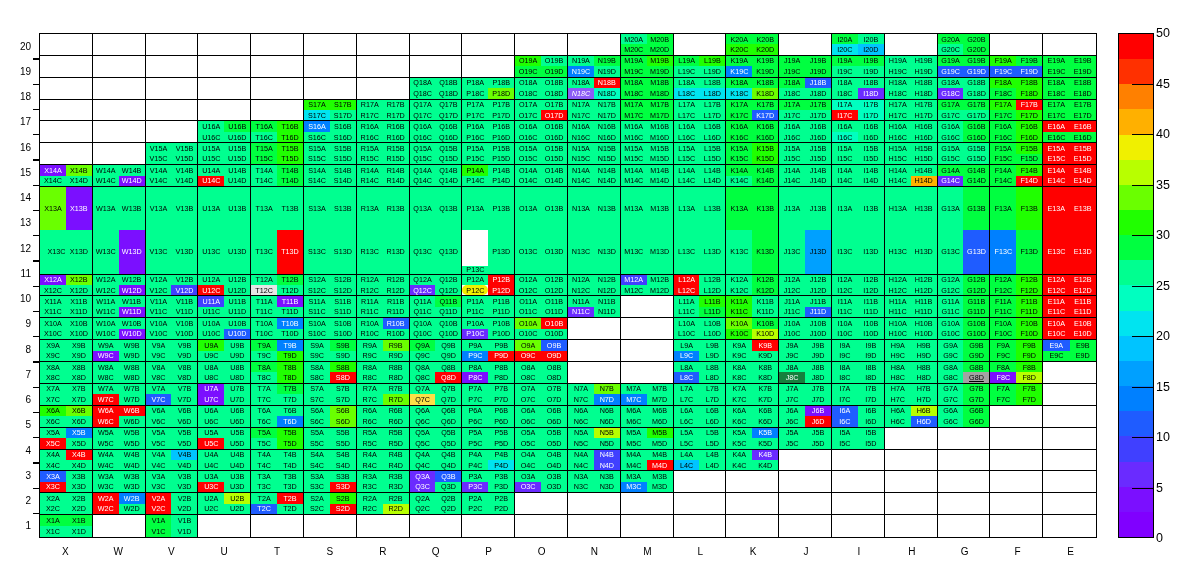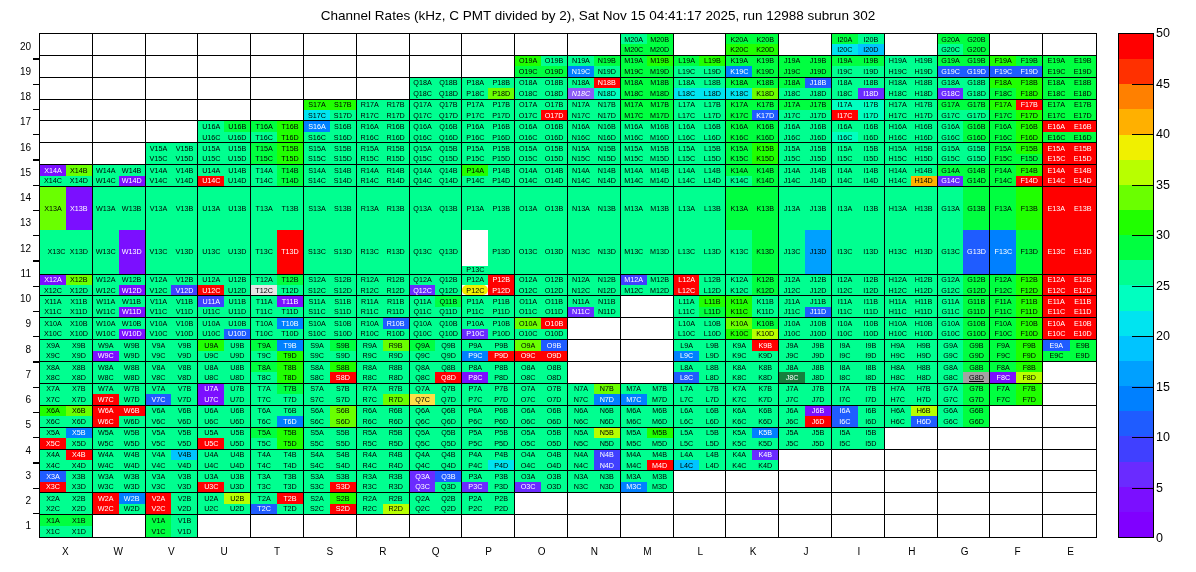--- a/index.html
+++ b/index.html
@@ -69,21 +69,20 @@
     position:absolute;left:38px;font-size:12.5px;color:#000;
     transform:translateY(-50%);
   }
   .ctickmark{position:absolute;left:14px;width:22px;height:1.4px;background:#000;}
 </style>
 </head>
 <body>
 
 <div id="root">
 
-  <div id="title">Channel Rates (kHz, C PMT divided by 2), Sat Nov 15 04:41:17 2025, run 12988 subrun 302</div>
 
   <div id="yaxis">
       <div class="ytick" style="top: 12.625px;">20</div>
       <div class="ytick" style="top: 37.875px;">19</div>
       <div class="ytickmark" style="top: 25.25px;"></div>
       <div class="ytick" style="top: 63.125px;">18</div>
       <div class="ytickmark" style="top: 50.5px;"></div>
       <div class="ytick" style="top: 88.375px;">17</div>
       <div class="ytickmark" style="top: 75.75px;"></div>
       <div class="ytick" style="top: 113.625px;">16</div>

